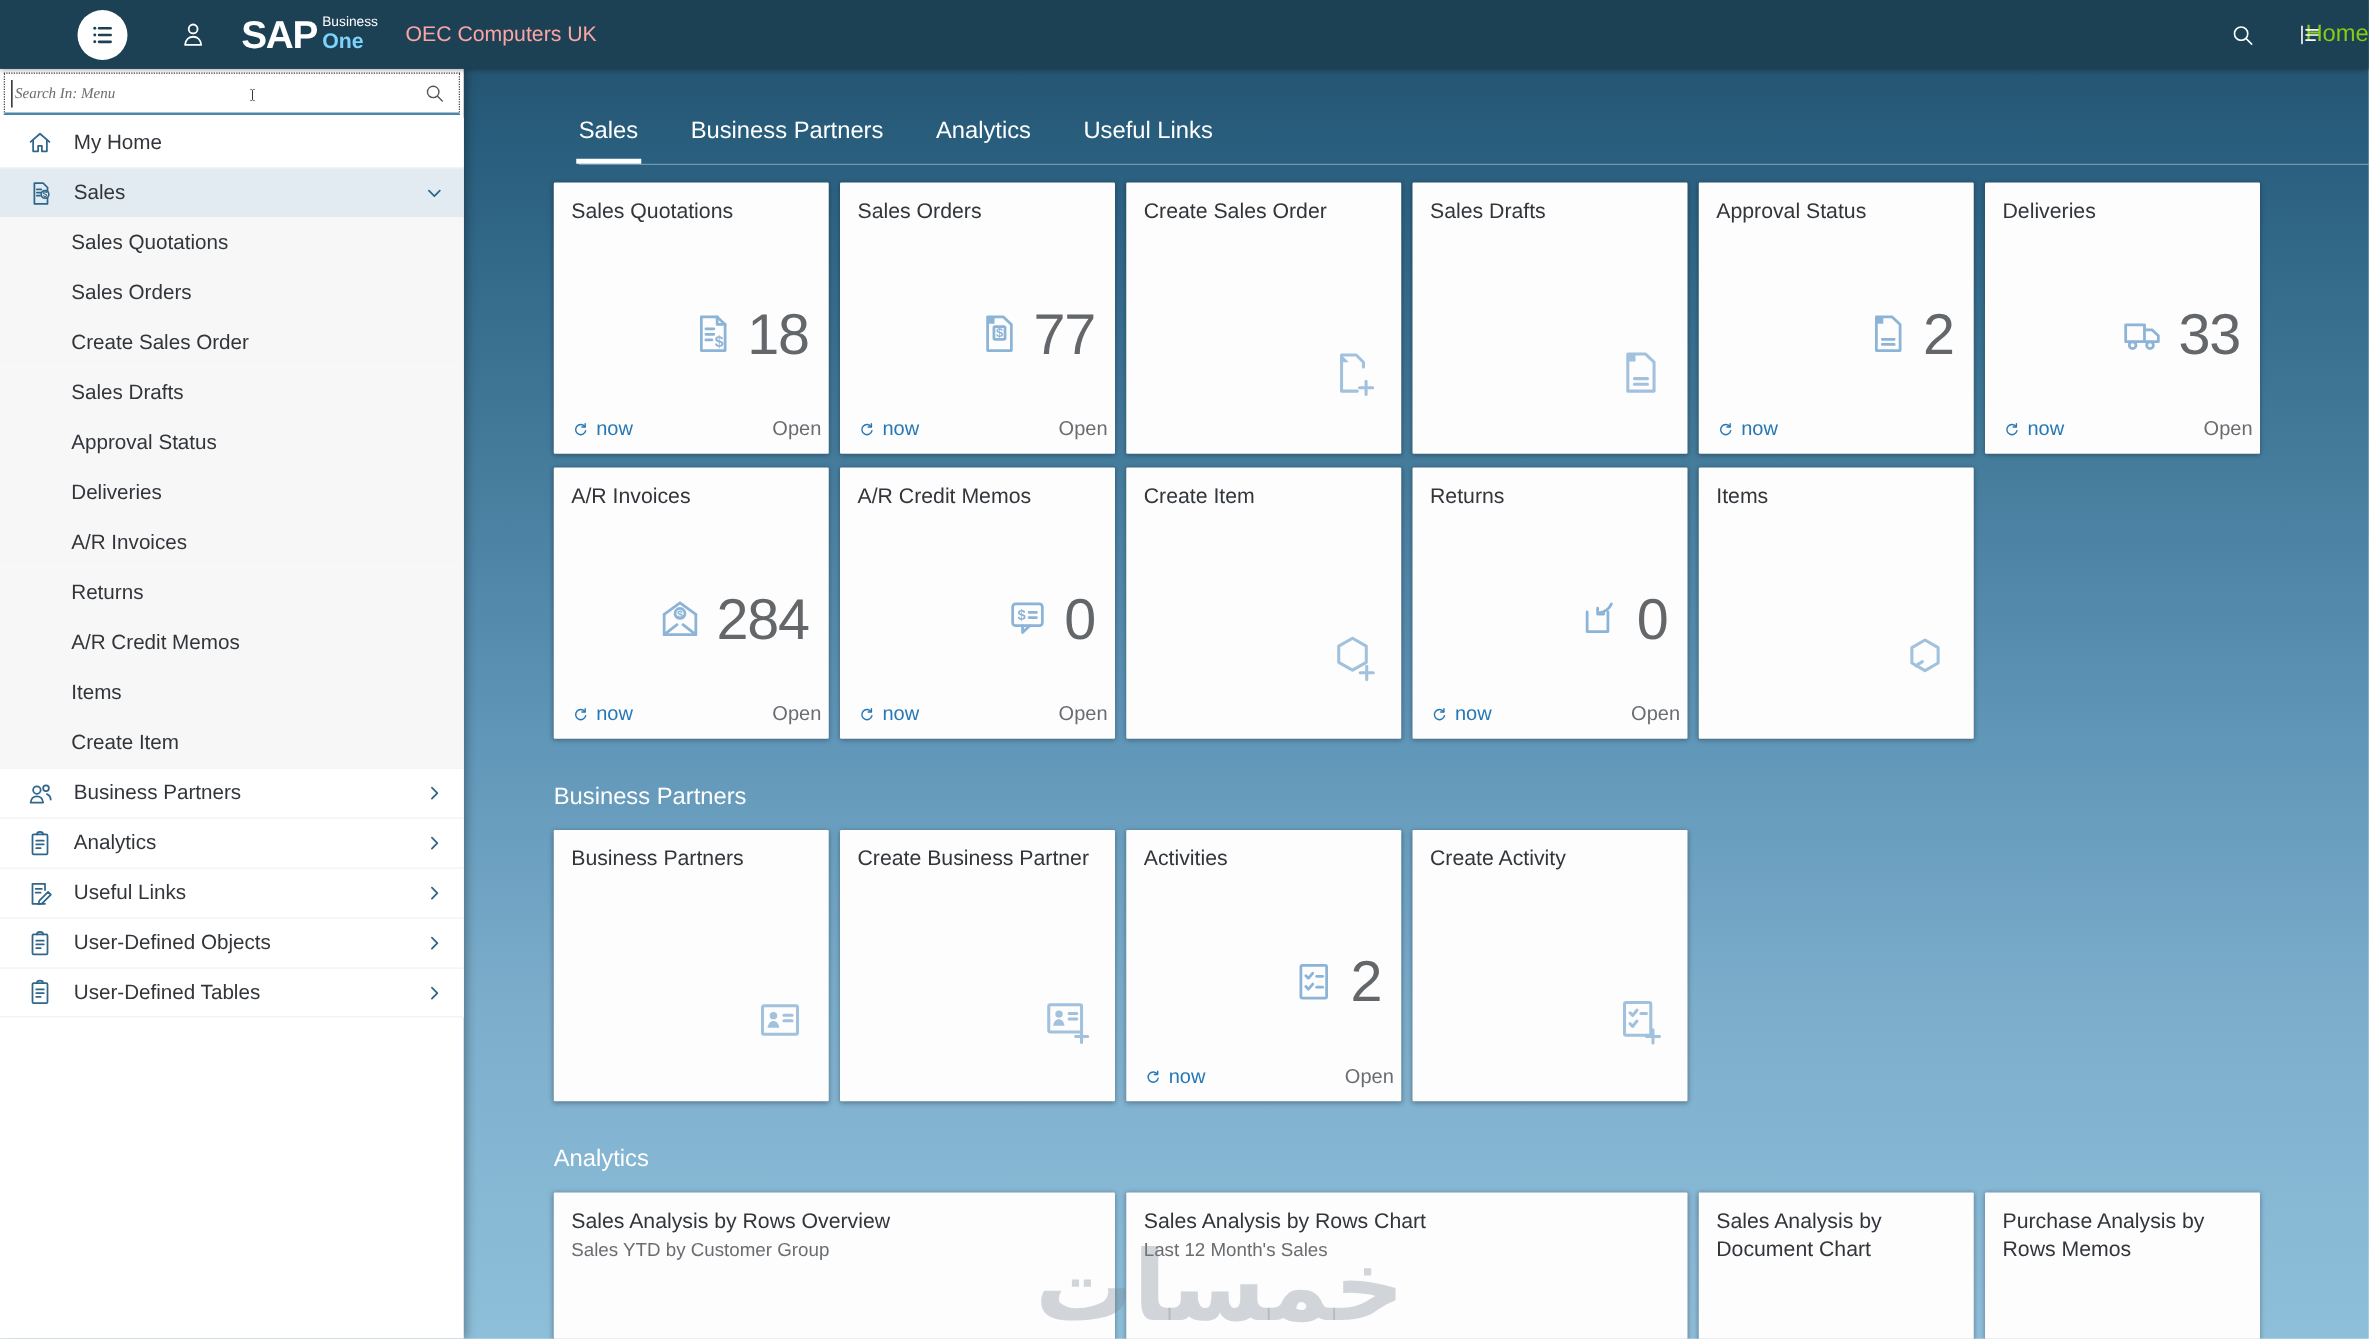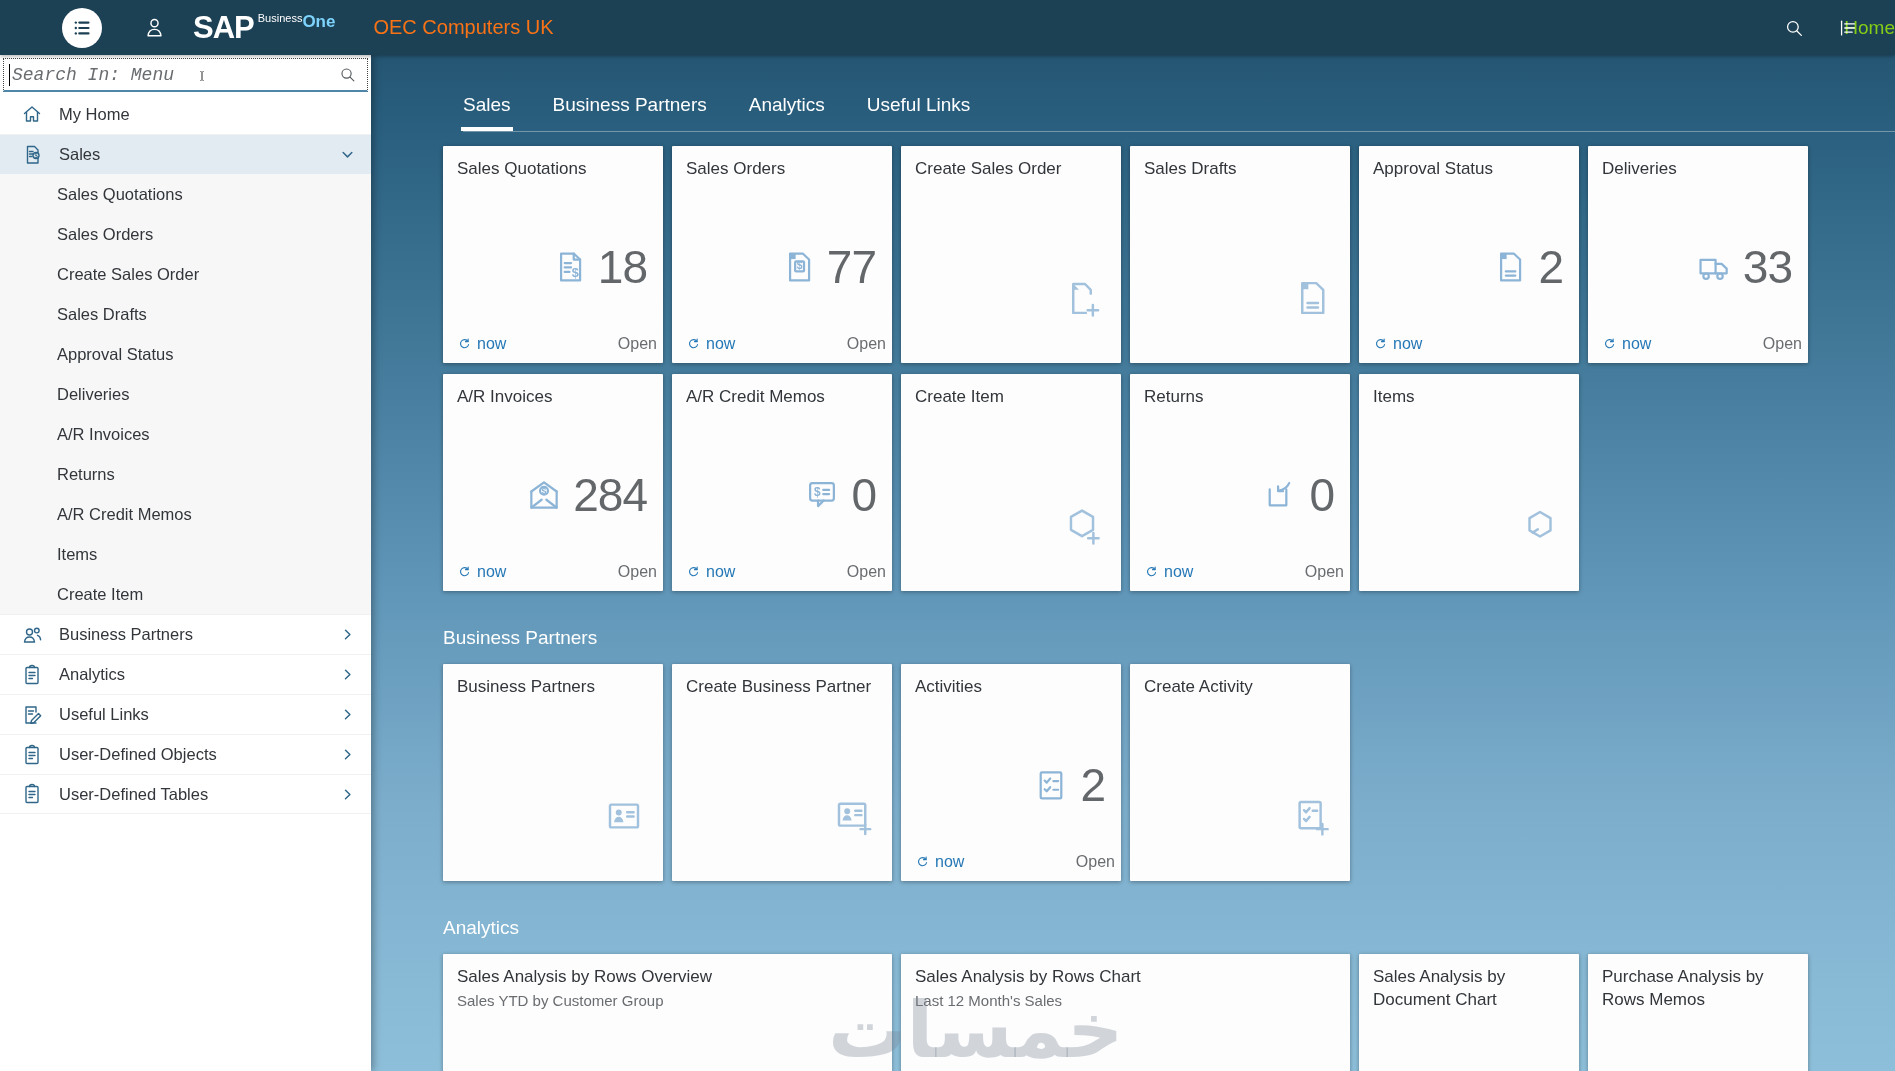--- a/index.html
+++ b/index.html
@@ -15,38 +15,38 @@
   .circle-btn { width:40px; height:40px; border-radius:50%; background:#fff;
     margin-left:62px; display:flex; align-items:center; justify-content:center;
     border:none; cursor:pointer; flex:none; }
   .circle-btn .icon { width:26px; height:26px; color:#1c4155; }
   .tb-btn { background:none; border:none; cursor:pointer; display:flex;
     align-items:center; justify-content:center; }
   .person-btn { margin-left:40px; }
   .person-btn .icon { width:25px; height:25px; color:#fff; }
   .logo { display:flex; align-items:flex-start; margin-left:26px; cursor:default; }
   .logo-sap { font-size:31px; font-weight:bold; color:#fff; letter-spacing:-1px; line-height:1; }
-  .logo-right { display:flex; flex-direction:row; line-height:1; margin-left:4px; margin-top:1px; }
+  .logo-right { display:flex; flex-direction:column; line-height:1; margin-left:4px; margin-top:1px; }
   .logo-business { font-size:11px; color:#fff; }
   .logo-one { font-size:17px; font-weight:bold; color:#7dd3fc; }
-  .company { margin-left:38px; font-size:20px; color:#f97316; }
+  .company { margin-left:22px; font-size:17px; color:#fca5a5; }
   .page-title { position:absolute; left:0; right:0; text-align:right;
     font-size:19px; color:#84cc16; pointer-events:none; }
   .tb-right { margin-left:auto; display:flex; gap:32px; margin-right:36px; z-index:2; }
   .tb-right .icon { width:22px; height:22px; color:#fff; }
 
   
   .sidebar { position:absolute; top:55px; left:0; width:371px; bottom:0;
     background:#fff; box-shadow:2px 0 8px rgba(0,0,0,.35); z-index:40; }
   .search-wrap { margin:3px 3px 0 3px; height:34px; position:relative;
     border:1px dotted #444; border-bottom:2px solid #4e86aa; background:#fff;
     display:flex; align-items:center; }
-  .search-wrap input { border:none; outline:none; flex:1; font-size:18px;
+  .search-wrap input { border:none; outline:none; flex:1; font-size:12px;
     font-style:italic; padding-left:8px; color:#6d28d9;
-    font-family:Liberation Mono, monospace; background:transparent; }
+    font-family:Liberation Serif, serif; background:transparent; }
   .search-wrap input::placeholder { color:#6a6d70; font-style:italic; opacity:1; }
   .search-mag { width:19px; height:19px; color:#51575b; margin-right:10px; flex:none; }
   .caret { position:absolute; left:5px; top:5px; width:1px; height:22px; background:#000; }
   .pointer-ibeam { position:absolute; left:192px; top:5px; width:12px; height:24px; color:#2b2b2b; }
 
   .menu { margin-top:2px; }
   .mitem { display:flex; align-items:center; height:40px; padding-left:20px;
     position:relative; cursor:pointer; font-size:16.5px; color:#32363a; background:#fff; }
   .mitem.top { border-top:1px solid #f1f1f1; }
   .menu .mitem:first-child { border-top:none; }

